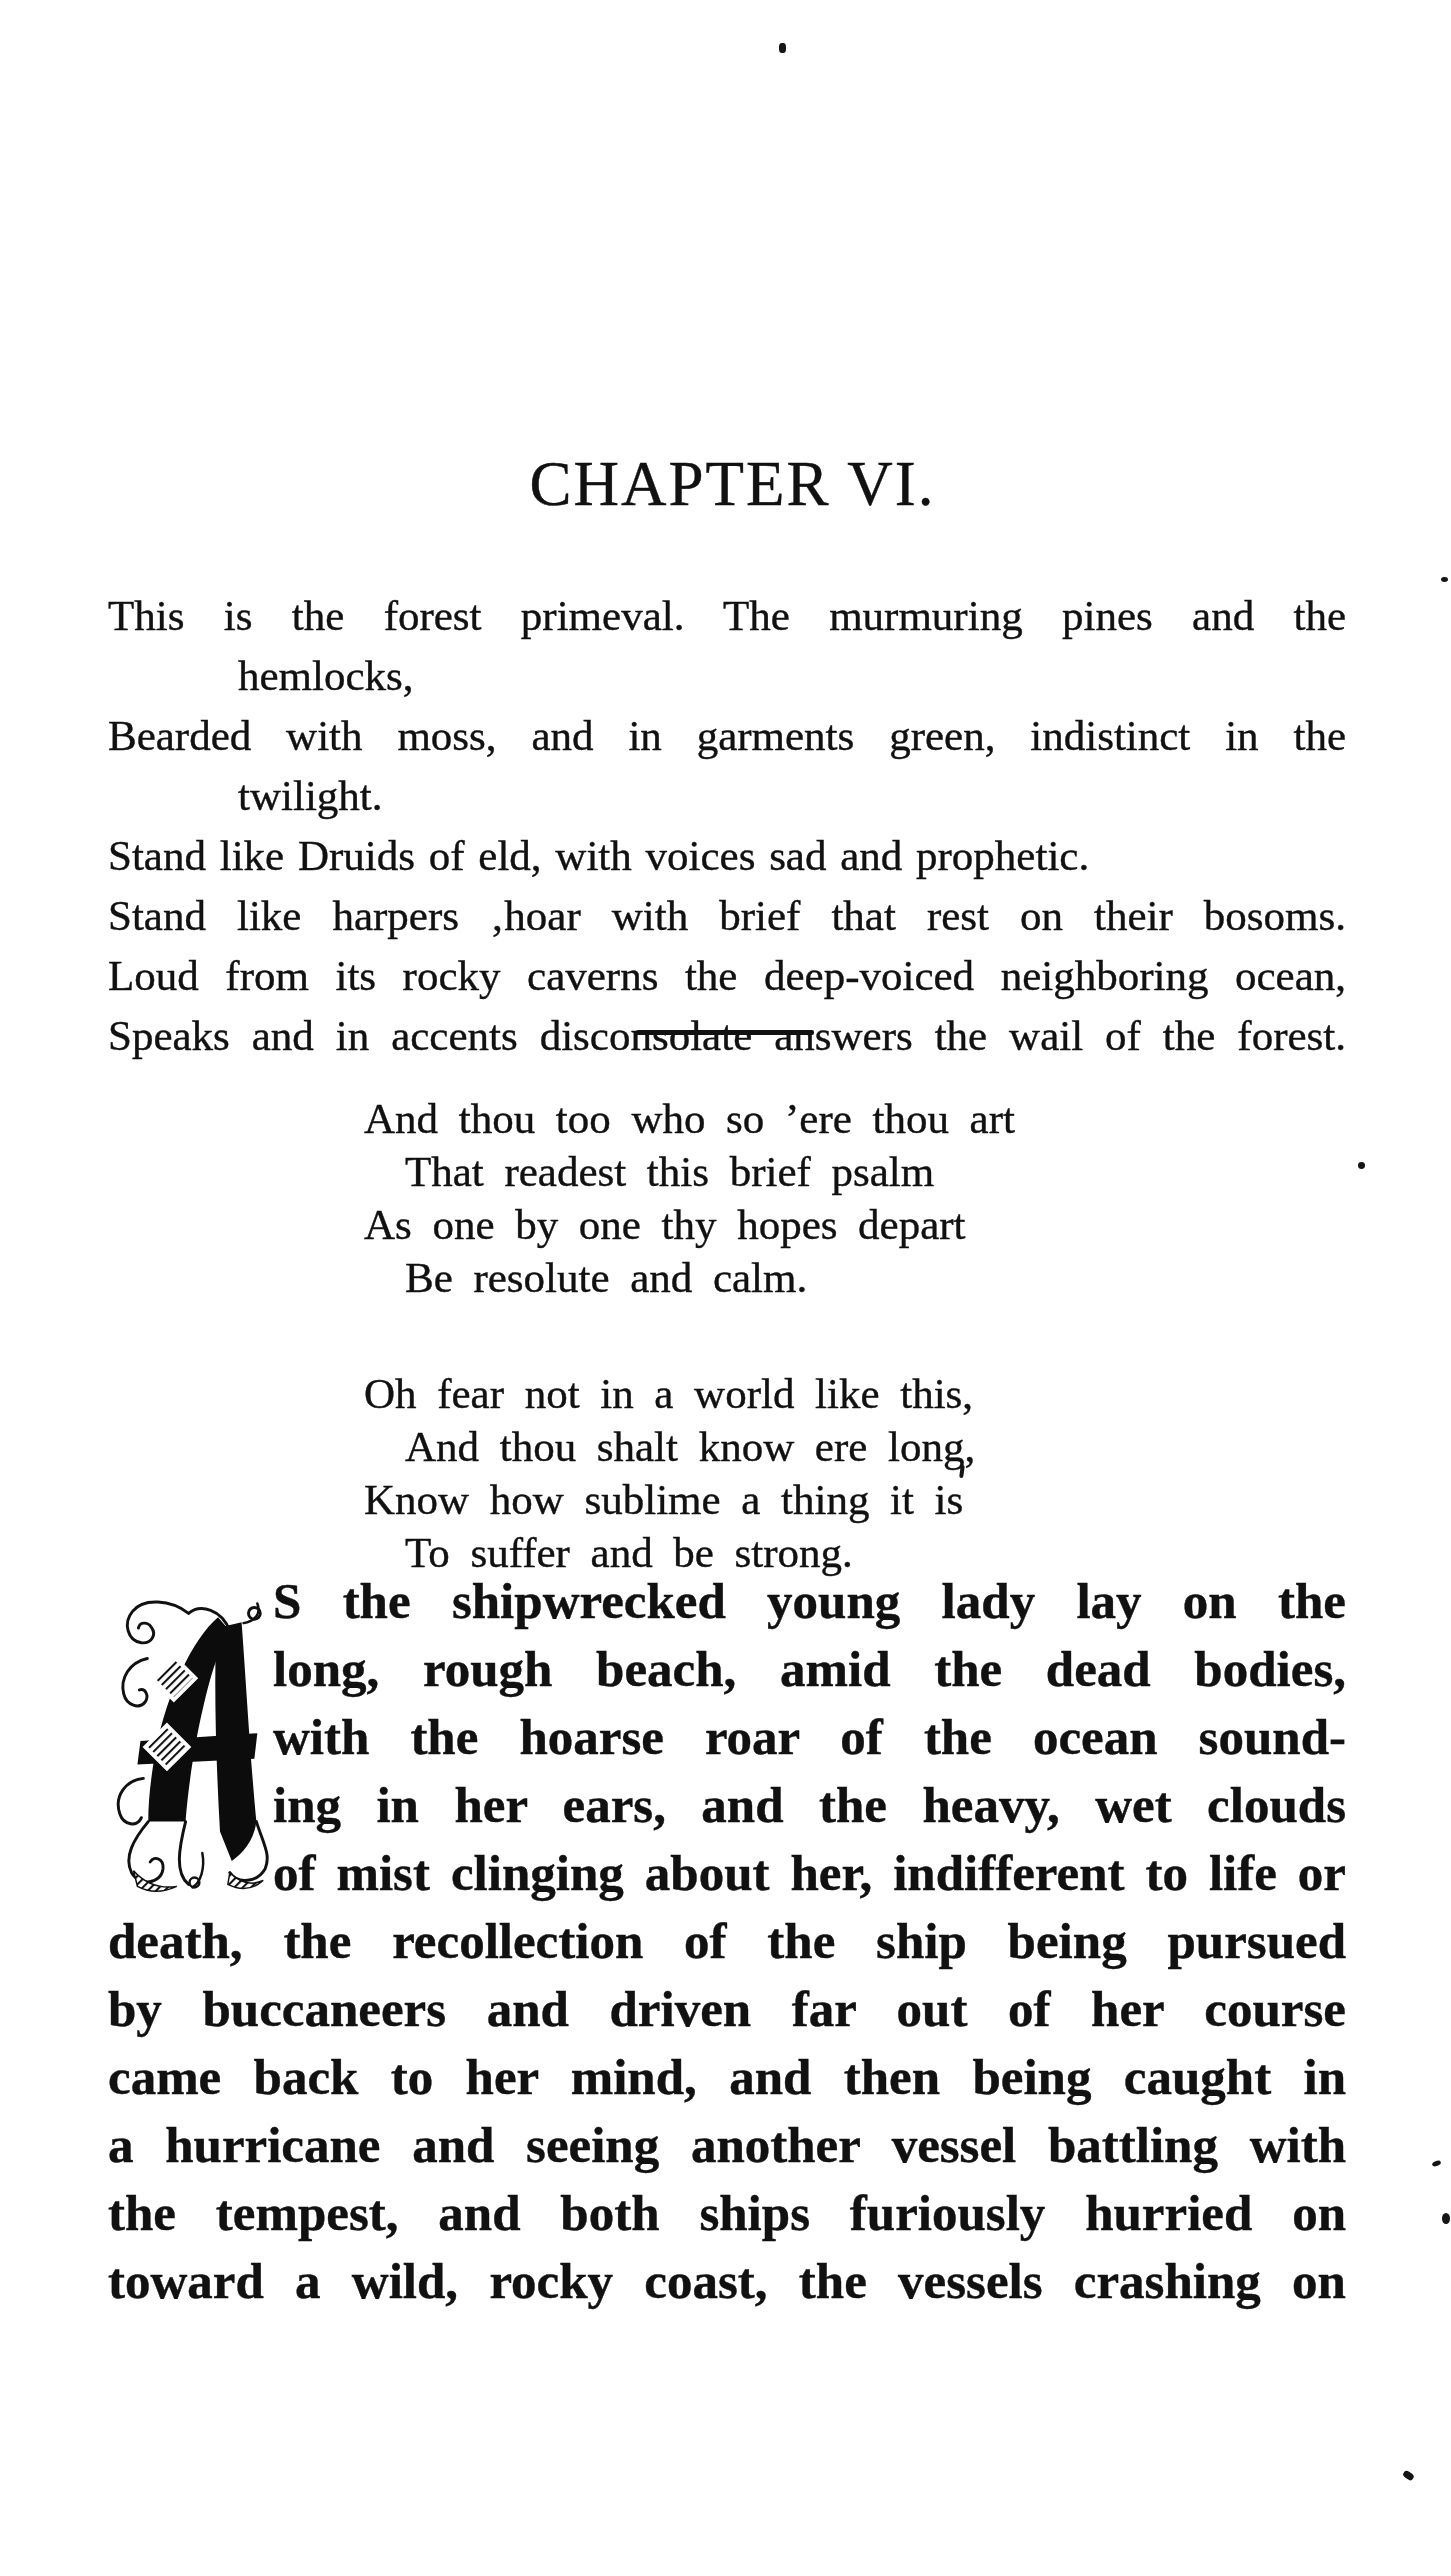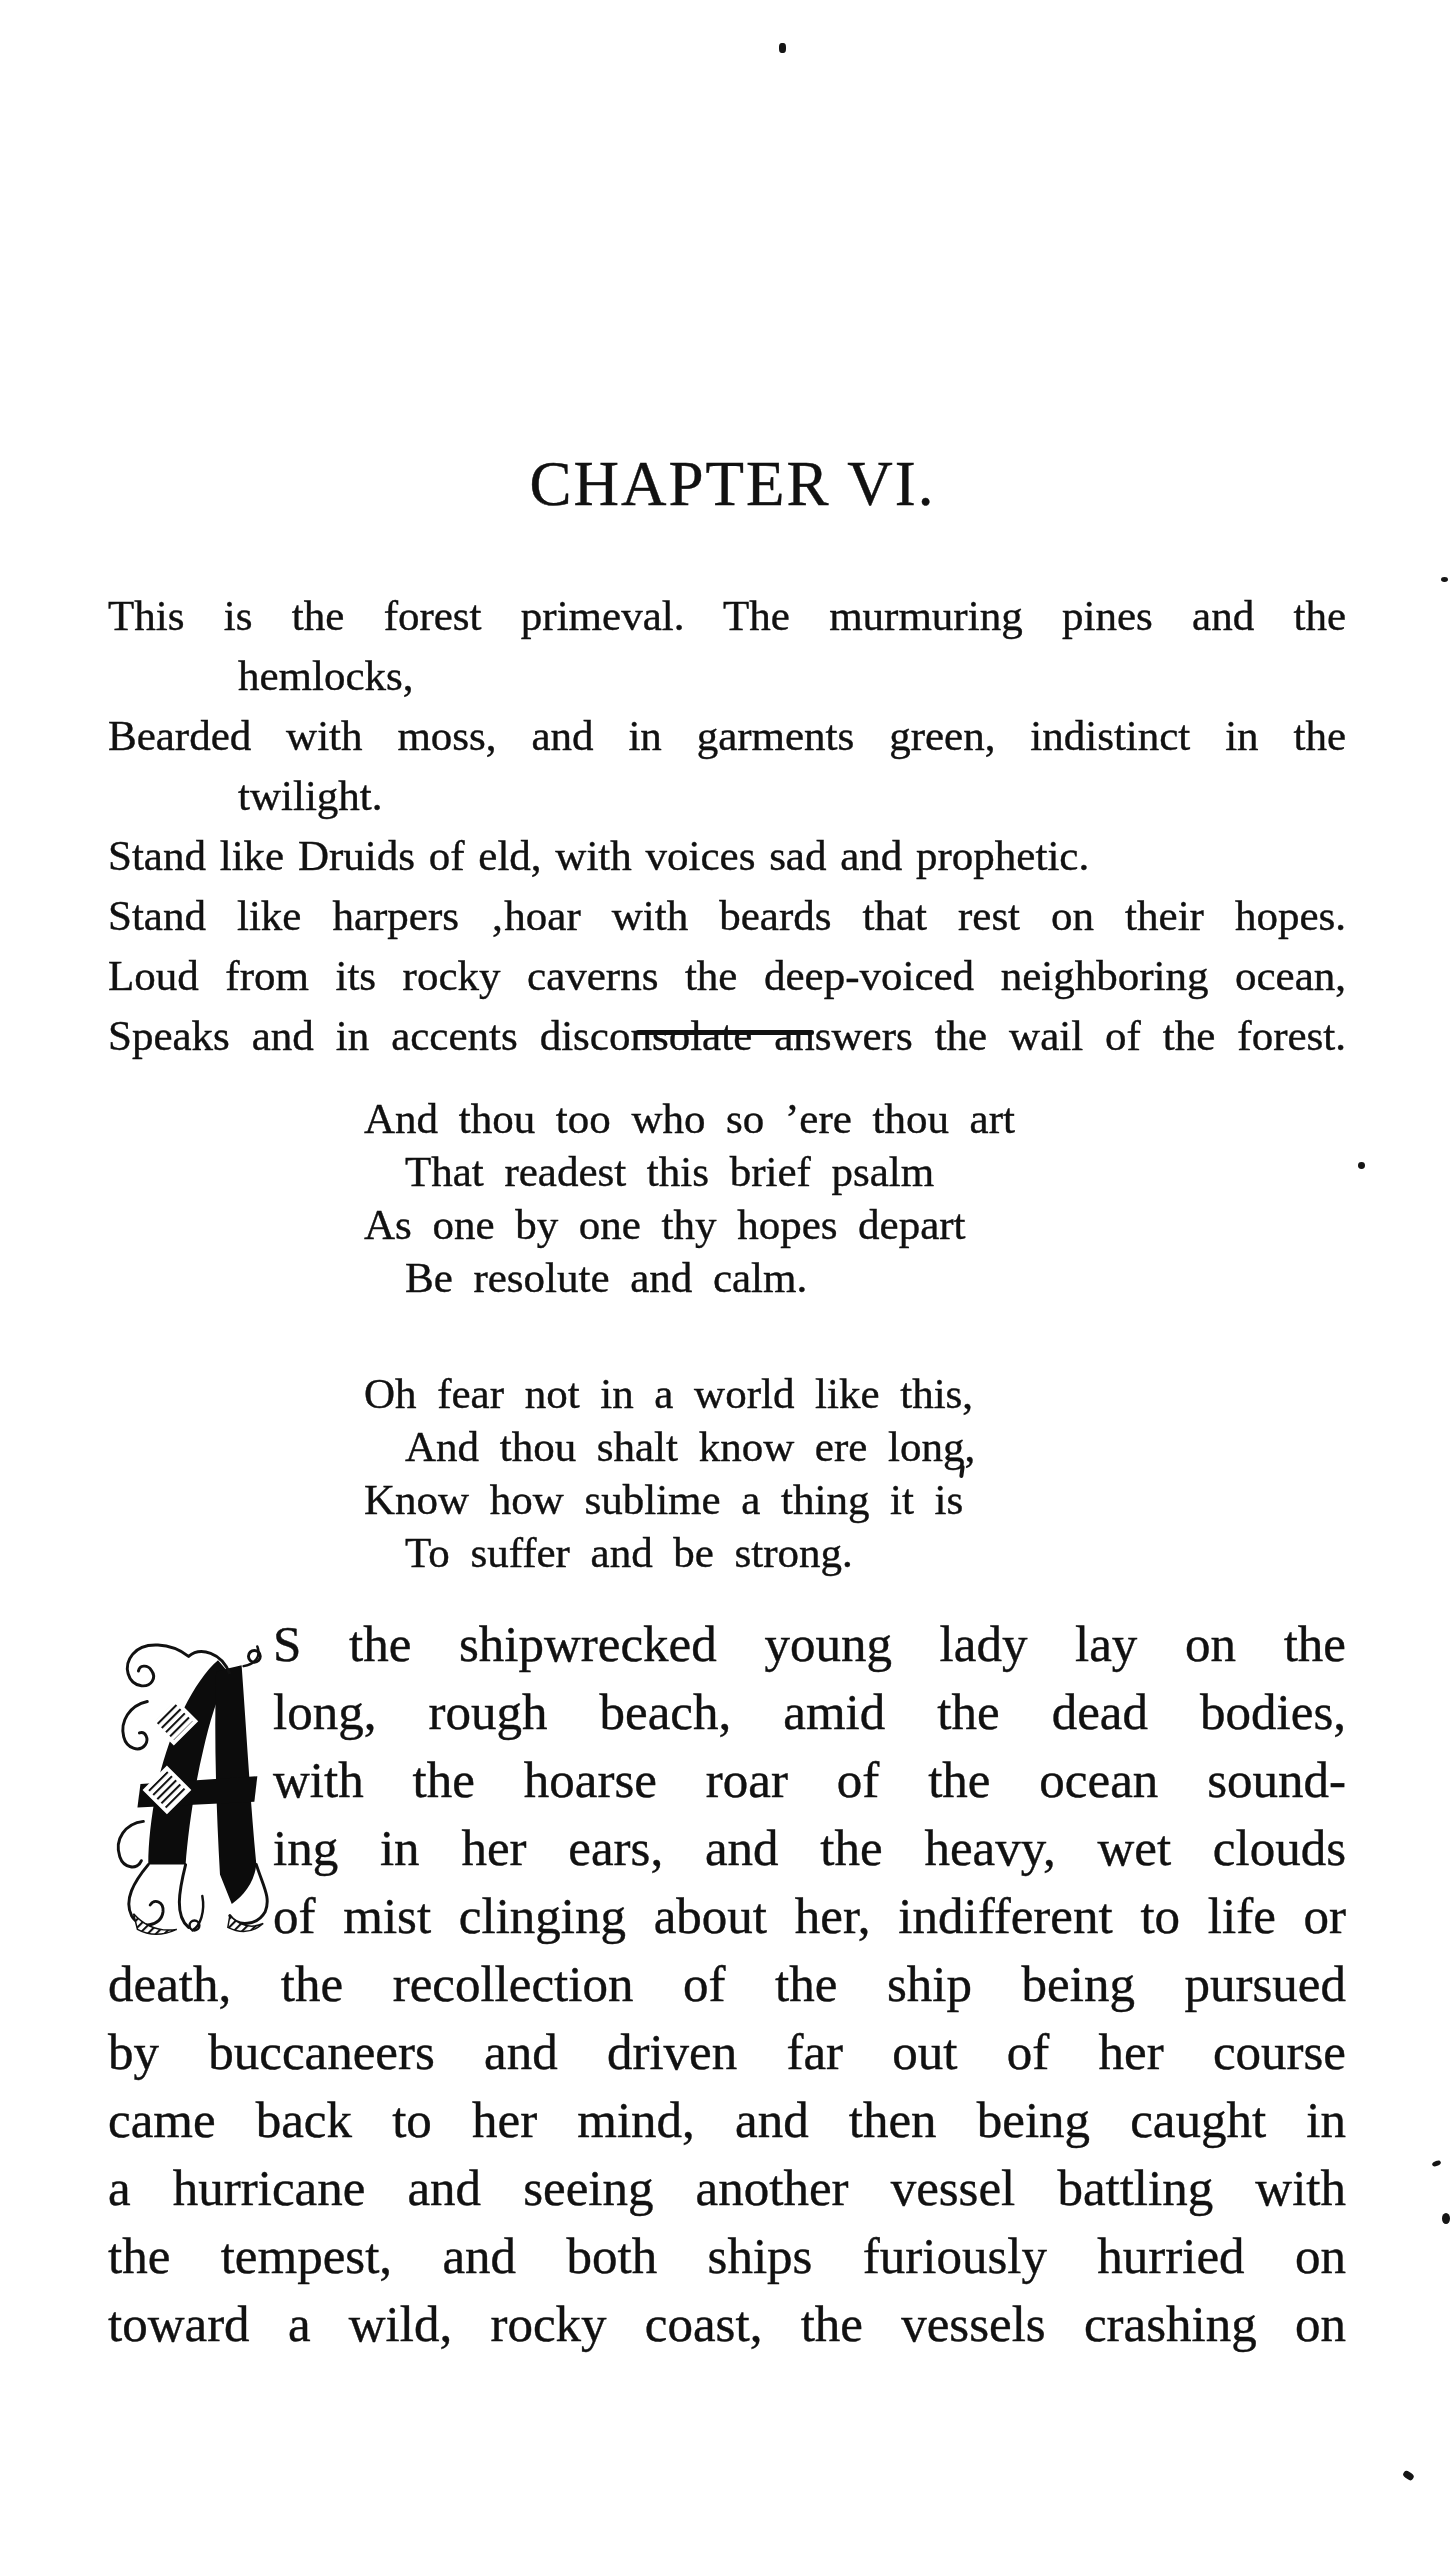--- a/index.html
+++ b/index.html
@@ -59,25 +59,26 @@
     width: 709px;
     font-size: 43px;
     line-height: 53px;
     word-spacing: 9.9px;
   }
   .stanza-1 { top: 1092px; }
   .stanza-2 { top: 1367px; }
   .stanza .alt { padding-left: 41px; }
   .prose {
     position: absolute;
-    top: 1610px;
+    top: 1567px;
     left: 108px;
     width: 1238px;
     font-size: 51px;
     line-height: 68px;
+    font-weight: bold;
   }
   .dropcap {
     float: left;
     width: 165px;
     height: 274px;
     position: relative;
   }
   .dropcap svg {
     position: absolute;
     top: 27.6px;
@@ -98,21 +99,21 @@
 <div class="page">
 
   <div class="chapter-heading">CHAPTER VI.</div>
 
   <div class="epigraph">
     <div class="vline j">This is the forest primeval. The murmuring pines and the</div>
     <div class="vline cont">hemlocks,</div>
     <div class="vline j">Bearded with moss, and in garments green, indistinct in the</div>
     <div class="vline cont">twilight.</div>
     <div class="vline nat">Stand like Druids of eld, with voices sad and prophetic.</div>
-    <div class="vline j">Stand like harpers ‚hoar with beards that rest on their hopes.</div>
+    <div class="vline j">Stand like harpers ‚hoar with brief that rest on their bosoms.</div>
     <div class="vline j">Loud from its rocky caverns the deep-voiced neighboring ocean,</div>
     <div class="vline j">Speaks and in accents disconsolate answers the wail of the forest.</div>
   </div>
 
   <div class="divider"></div>
 
   <div class="stanza stanza-1">
     <div>And thou too who so ’ere thou art</div>
     <div class="alt">That readest this brief psalm</div>
     <div>As one by one thy hopes depart</div>

